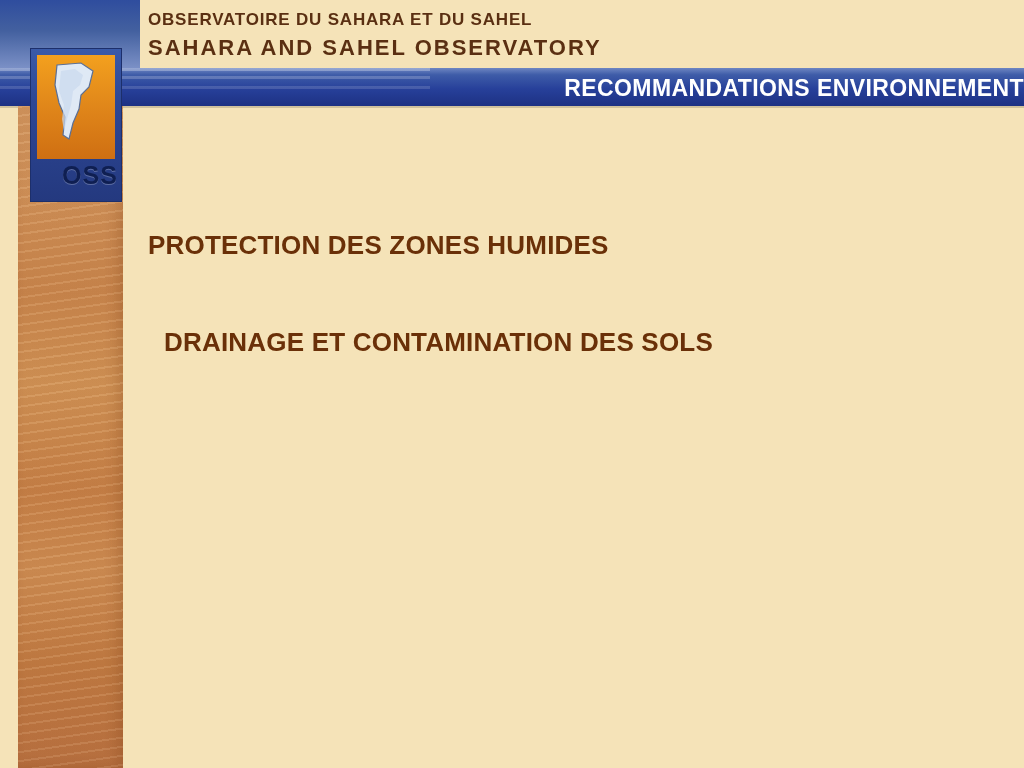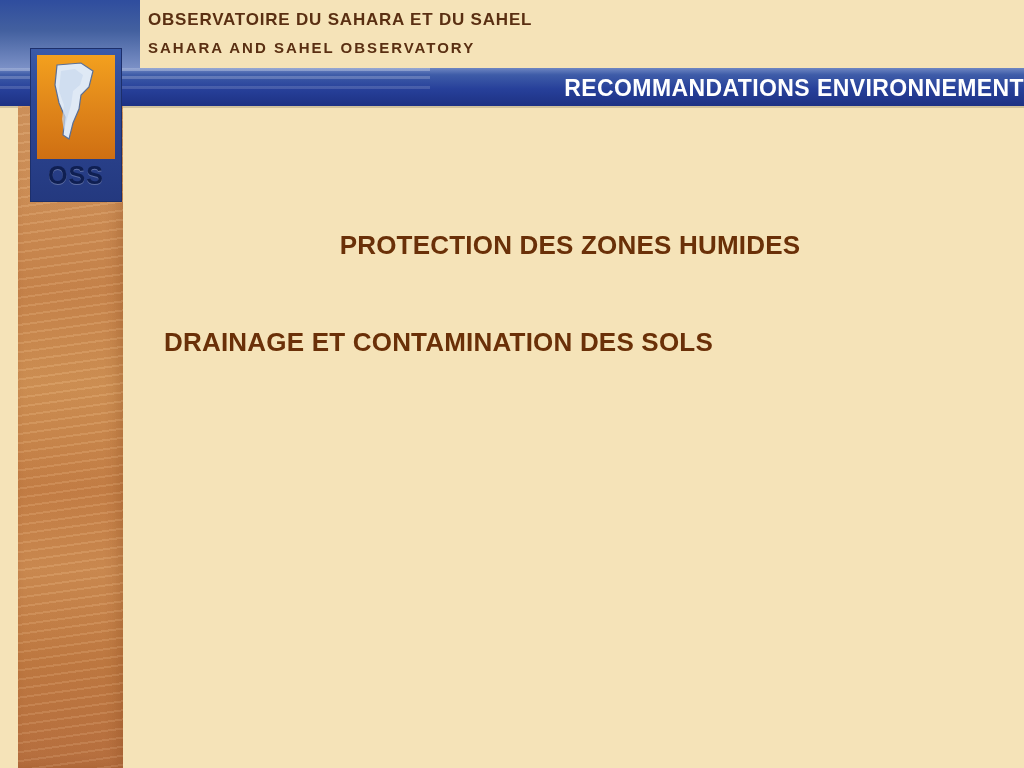--- a/index.html
+++ b/index.html
@@ -47,21 +47,21 @@
     color: #5a2f12;
     font-weight: bold;
     letter-spacing: 0.6px;
     line-height: 28px;
   }
   .org-title .line1 {
     font-size: 17px;
     letter-spacing: 0.8px;
   }
   .org-title .line2 {
-    font-size: 15px;
+    font-size: 22px;
     letter-spacing: 2.0px;
   }
 
   
   .ribbon {
     position: absolute;
     left: 0;
     top: 68px;
     width: 1024px;
     height: 38px;
@@ -162,36 +162,37 @@
     position: absolute;
     left: 0;
     top: 112px;
     width: 90px;
     text-align: center;
     color: #0f1f52;
     font-size: 25px;
     font-weight: bold;
     letter-spacing: 1px;
     text-shadow: 0 1px 0 rgba(255,255,255,0.25);
+    padding-left: 14px;
   }
 
   
   .body-area {
     position: absolute;
     left: 140px;
     top: 230px;
     width: 860px;
   }
   .line-item {
     color: #6a3008;
     font-size: 26px;
     font-weight: bold;
     letter-spacing: 0.2px;
   }
-  .line-1 { margin-bottom: 66px; text-align: center; }
+  .line-1 { margin-left: 8px; margin-bottom: 66px; }
   .line-2 { margin-left: 24px; }
 
   
   .footer {
     position: absolute;
     left: 28px;
     bottom: 22px;
     width: 120px;
     color: #ffffff;
     font-size: 13px;

